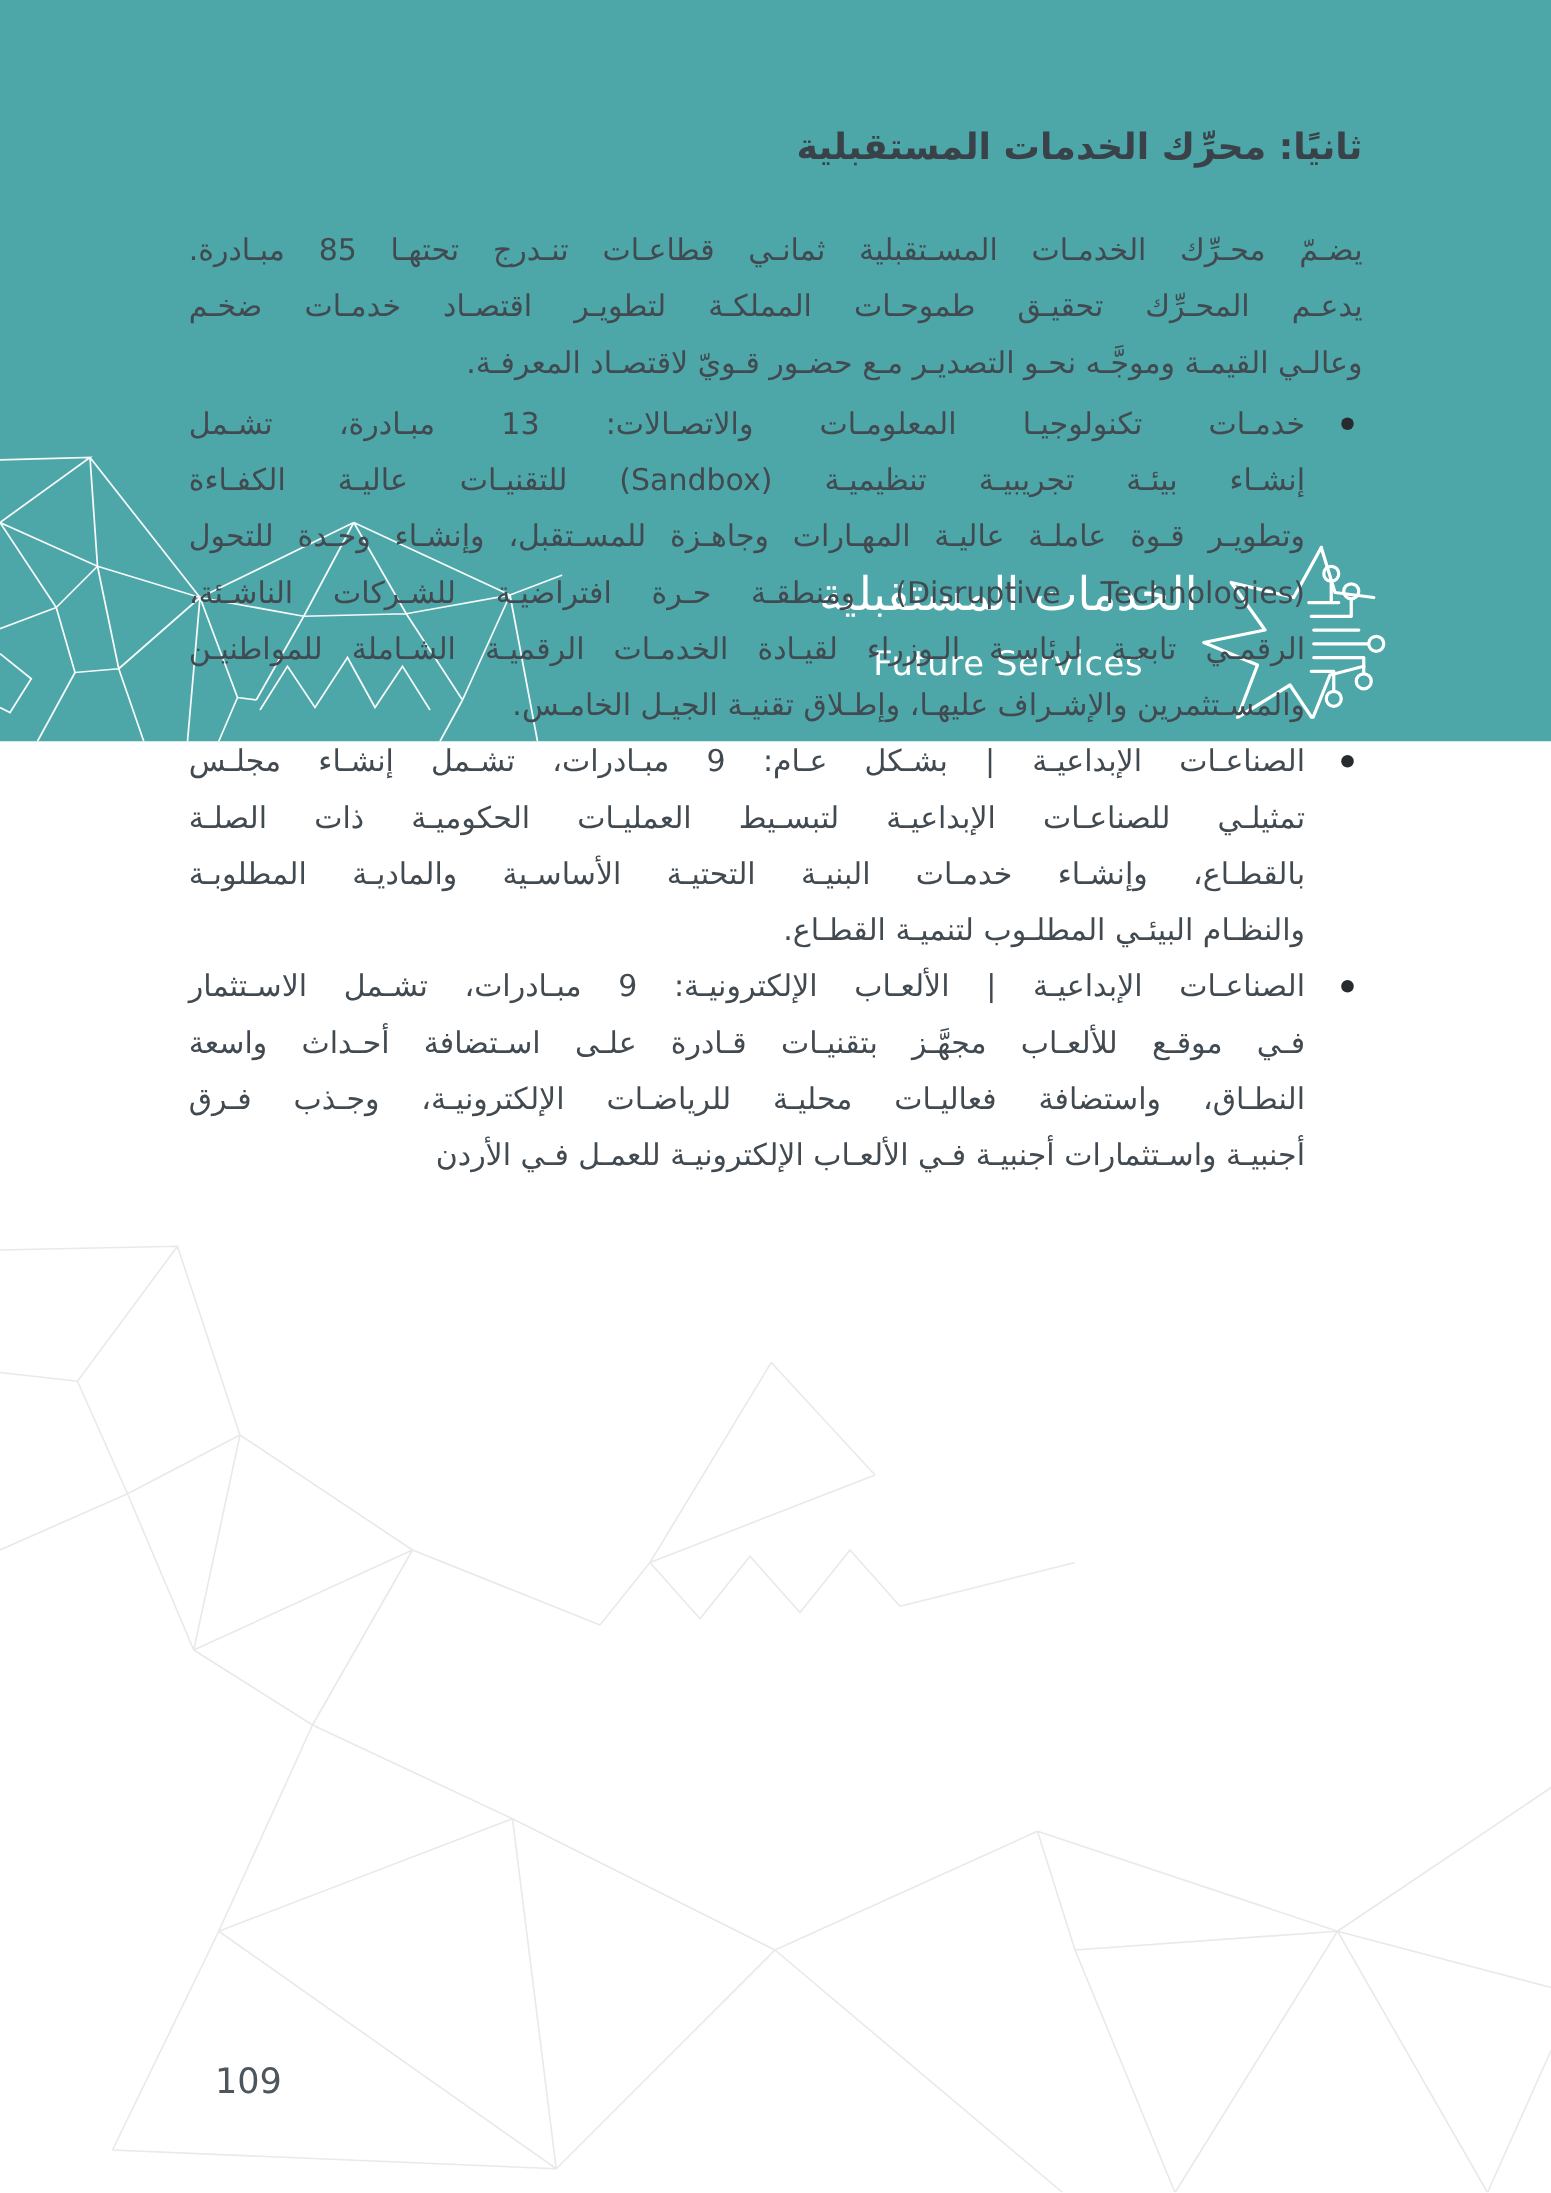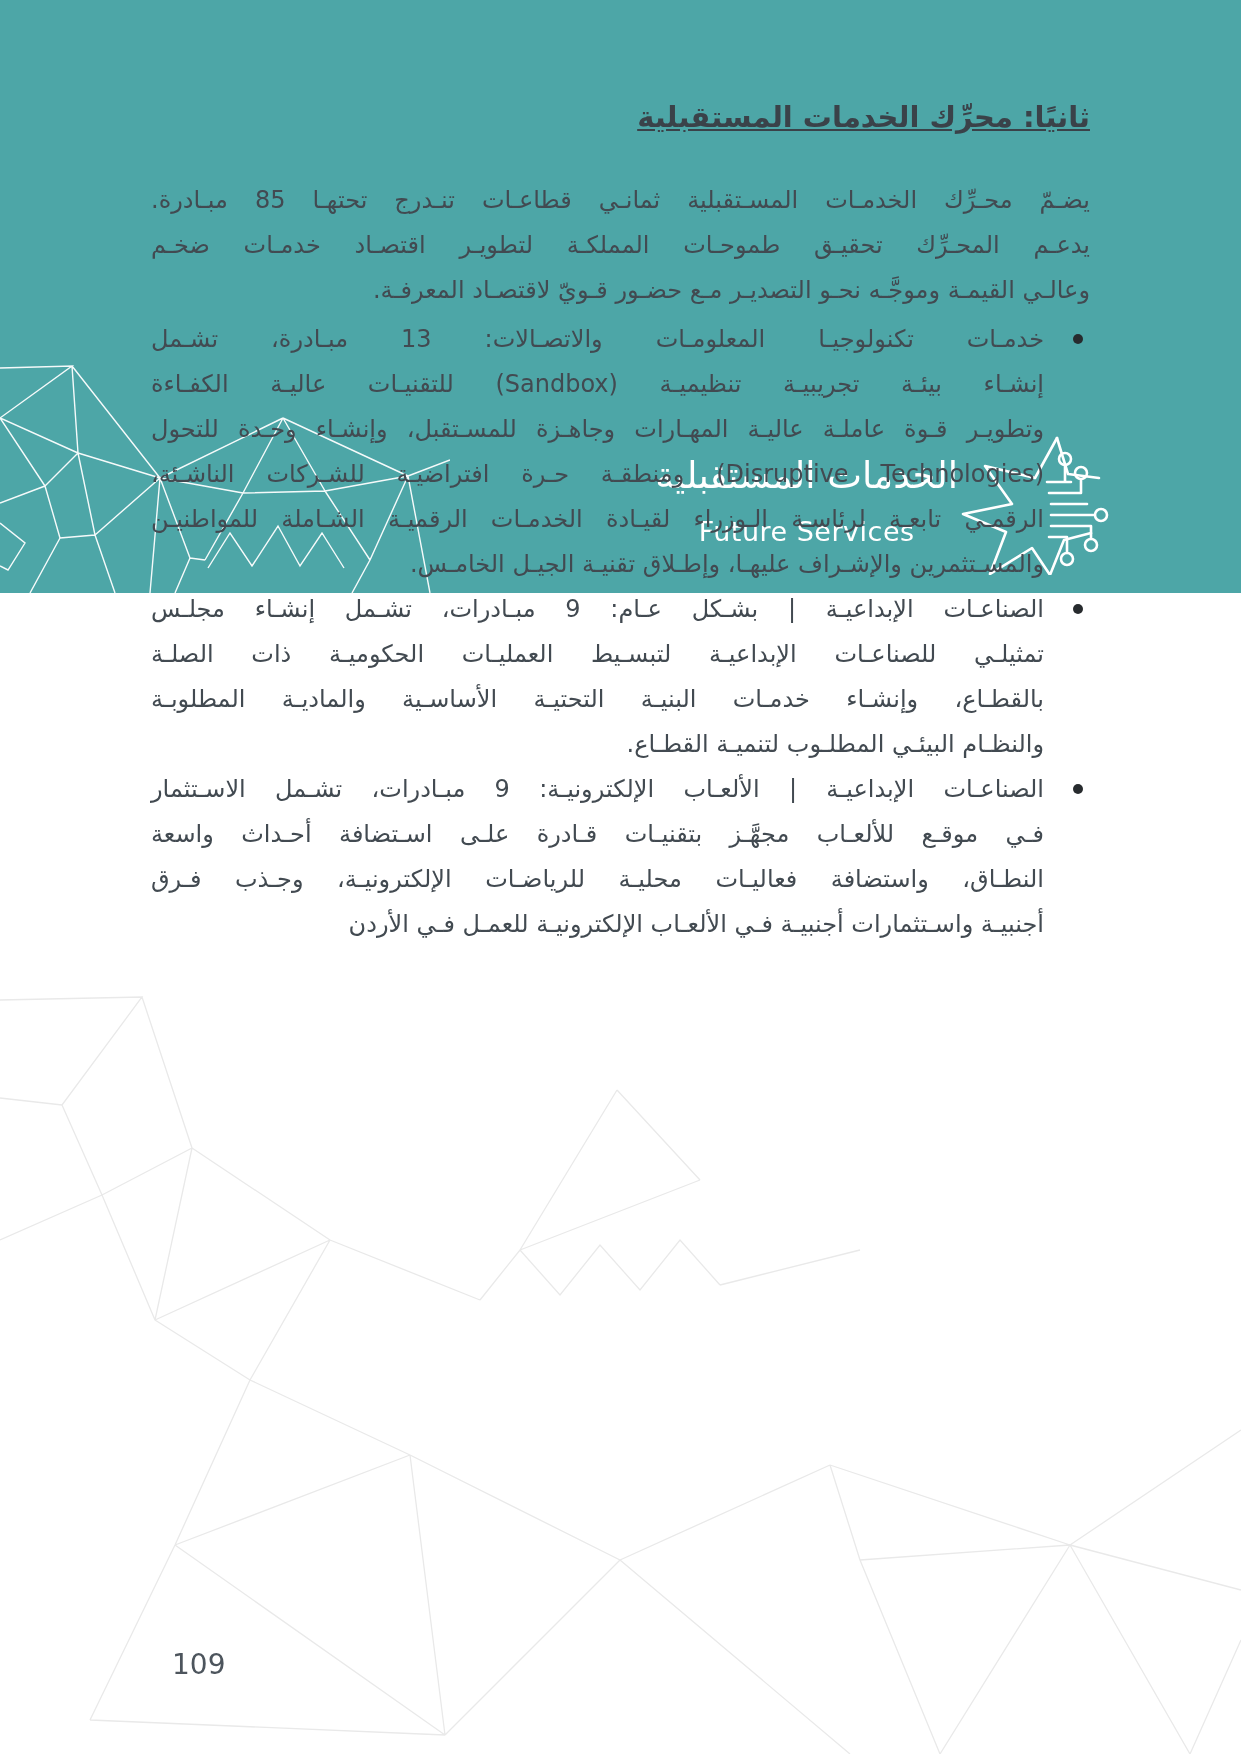--- a/index.html
+++ b/index.html
@@ -32,21 +32,20 @@
   
   .content{
     position:relative;z-index:1;
     padding:96px 151px 0 151px;
     color:#424a51;
   }
   .section-heading{
     margin:0 0 40px 0;
     font-size:29px;line-height:42px;font-weight:bold;color:#3a4249;
     text-align:right;
-    text-decoration:underline;
   }
   .tline{
     font-size:24px;line-height:45px;color:#424a51;
     text-align:justify;text-align-last:justify;
   }
   .tline.last{text-align:right;text-align-last:right;}
   .intro{margin-bottom:4px;}
   .bullet{
     position:relative;
     padding-right:46px;

